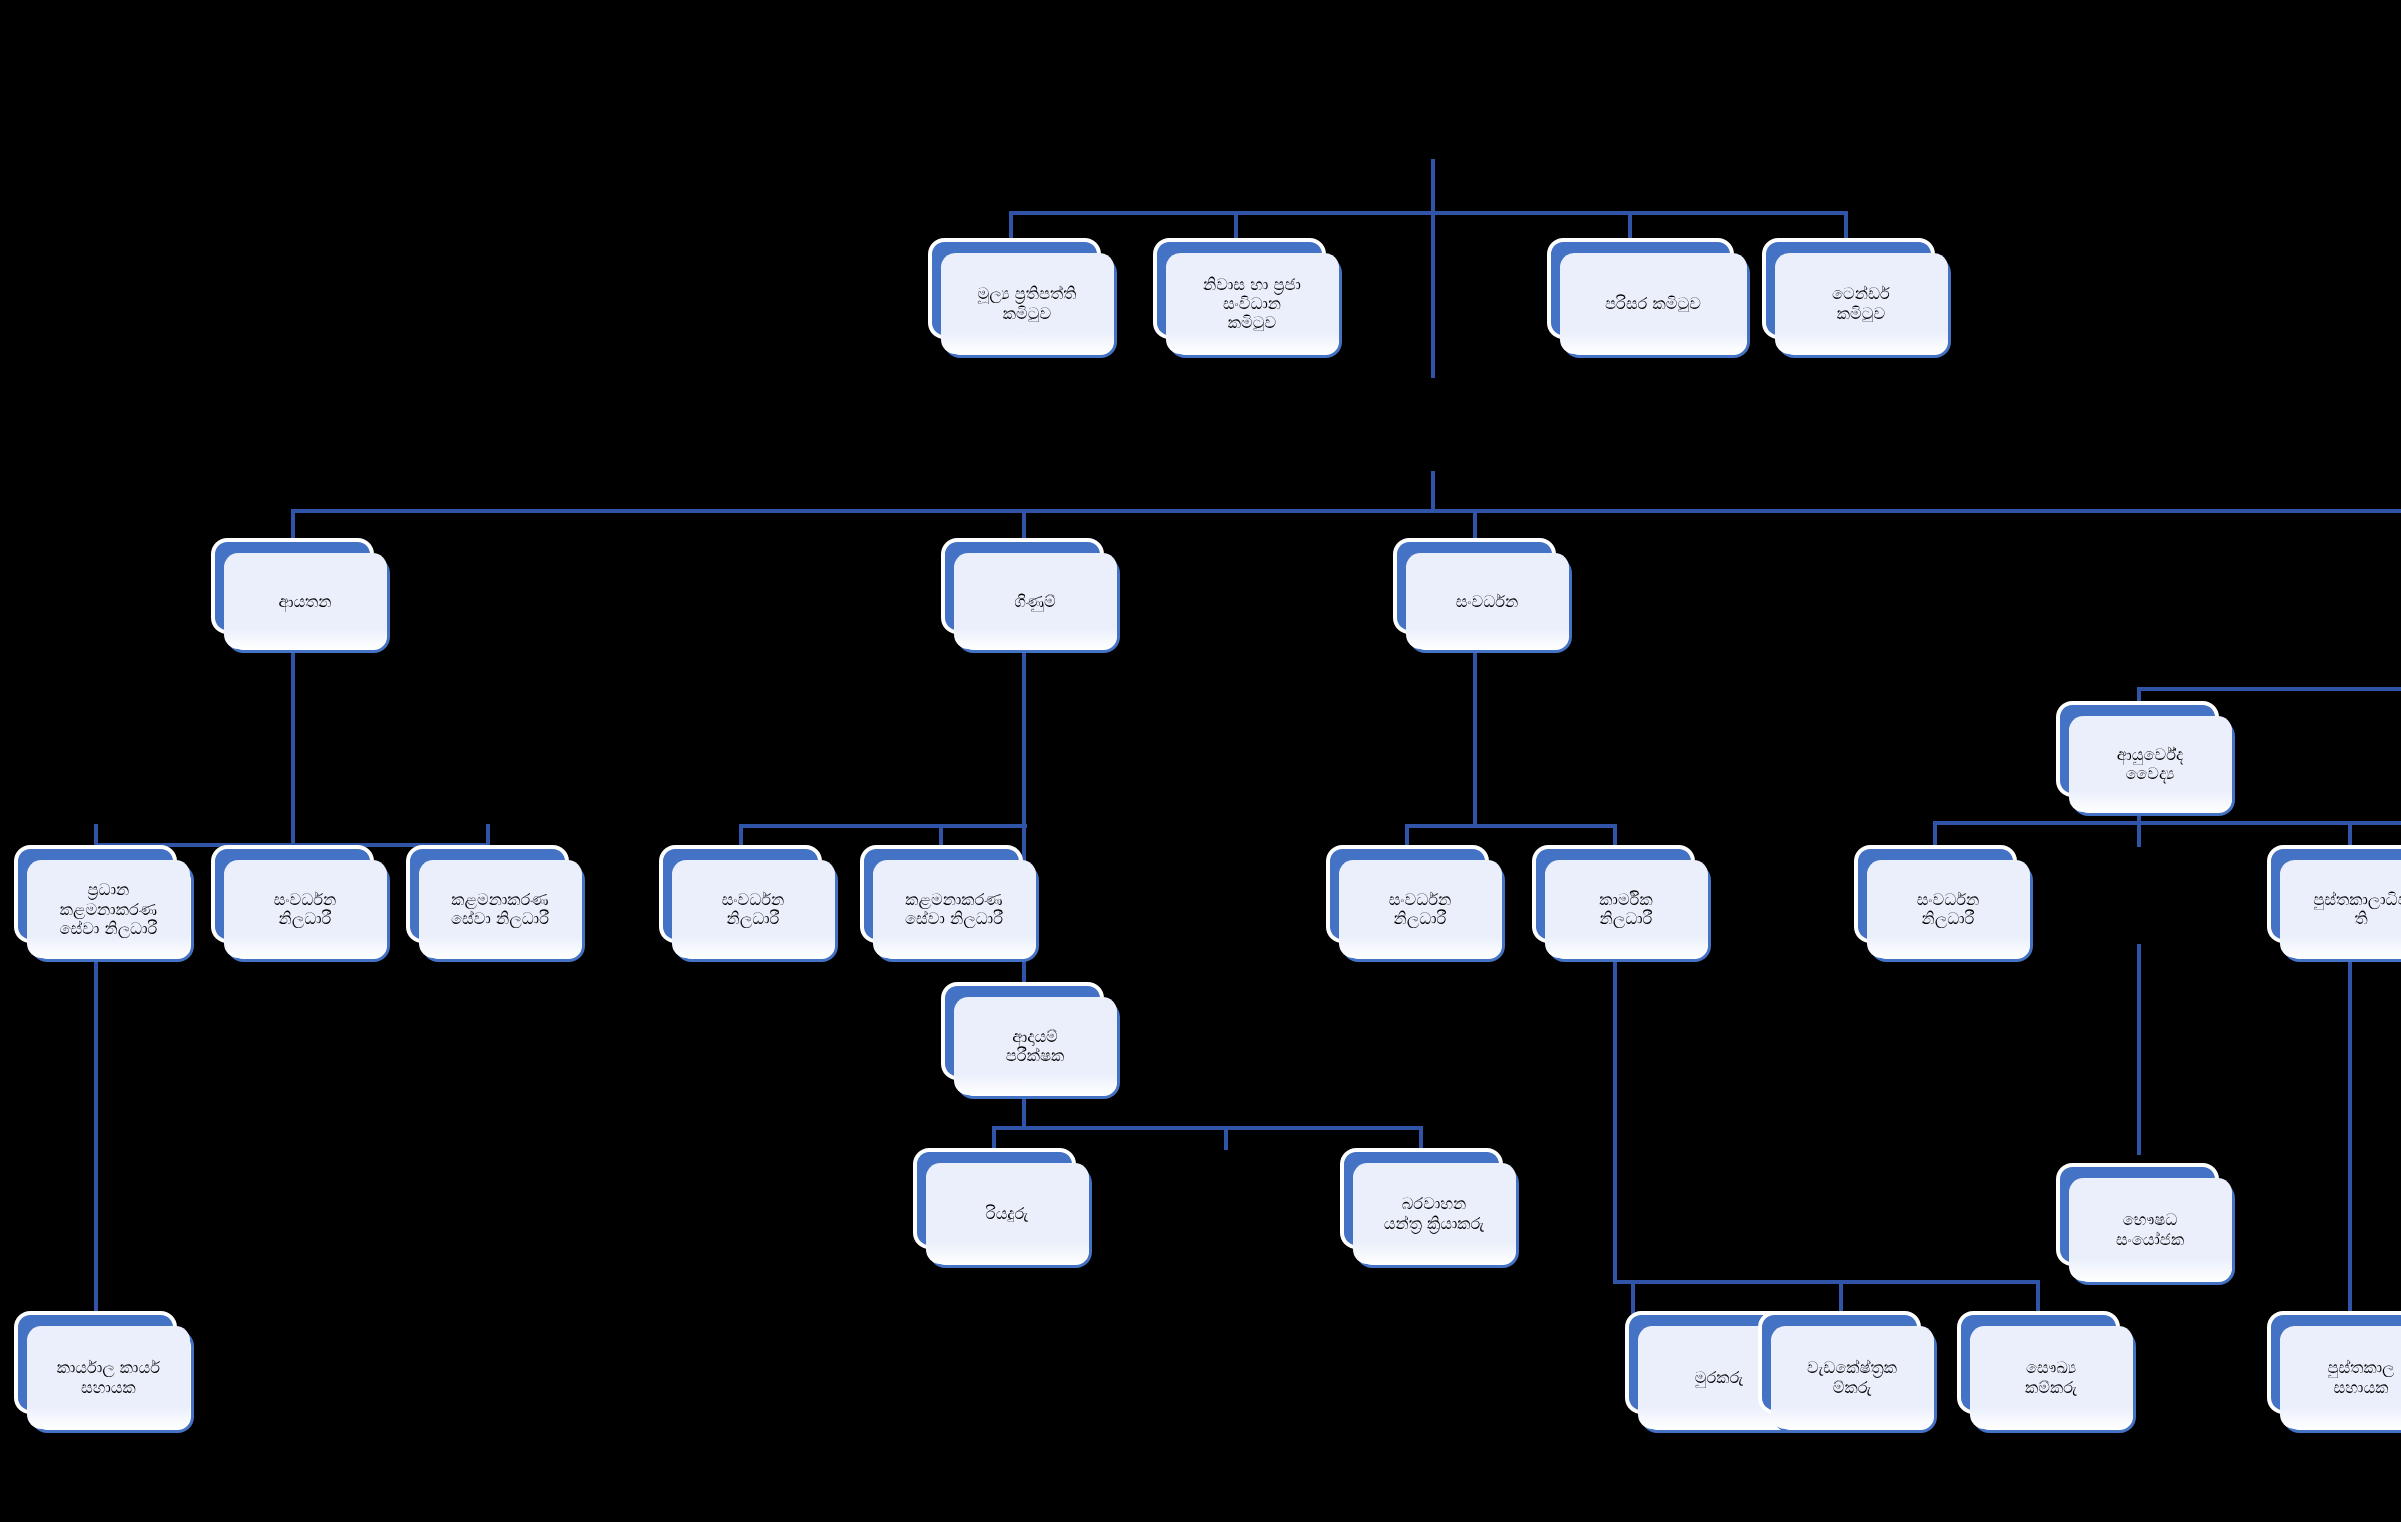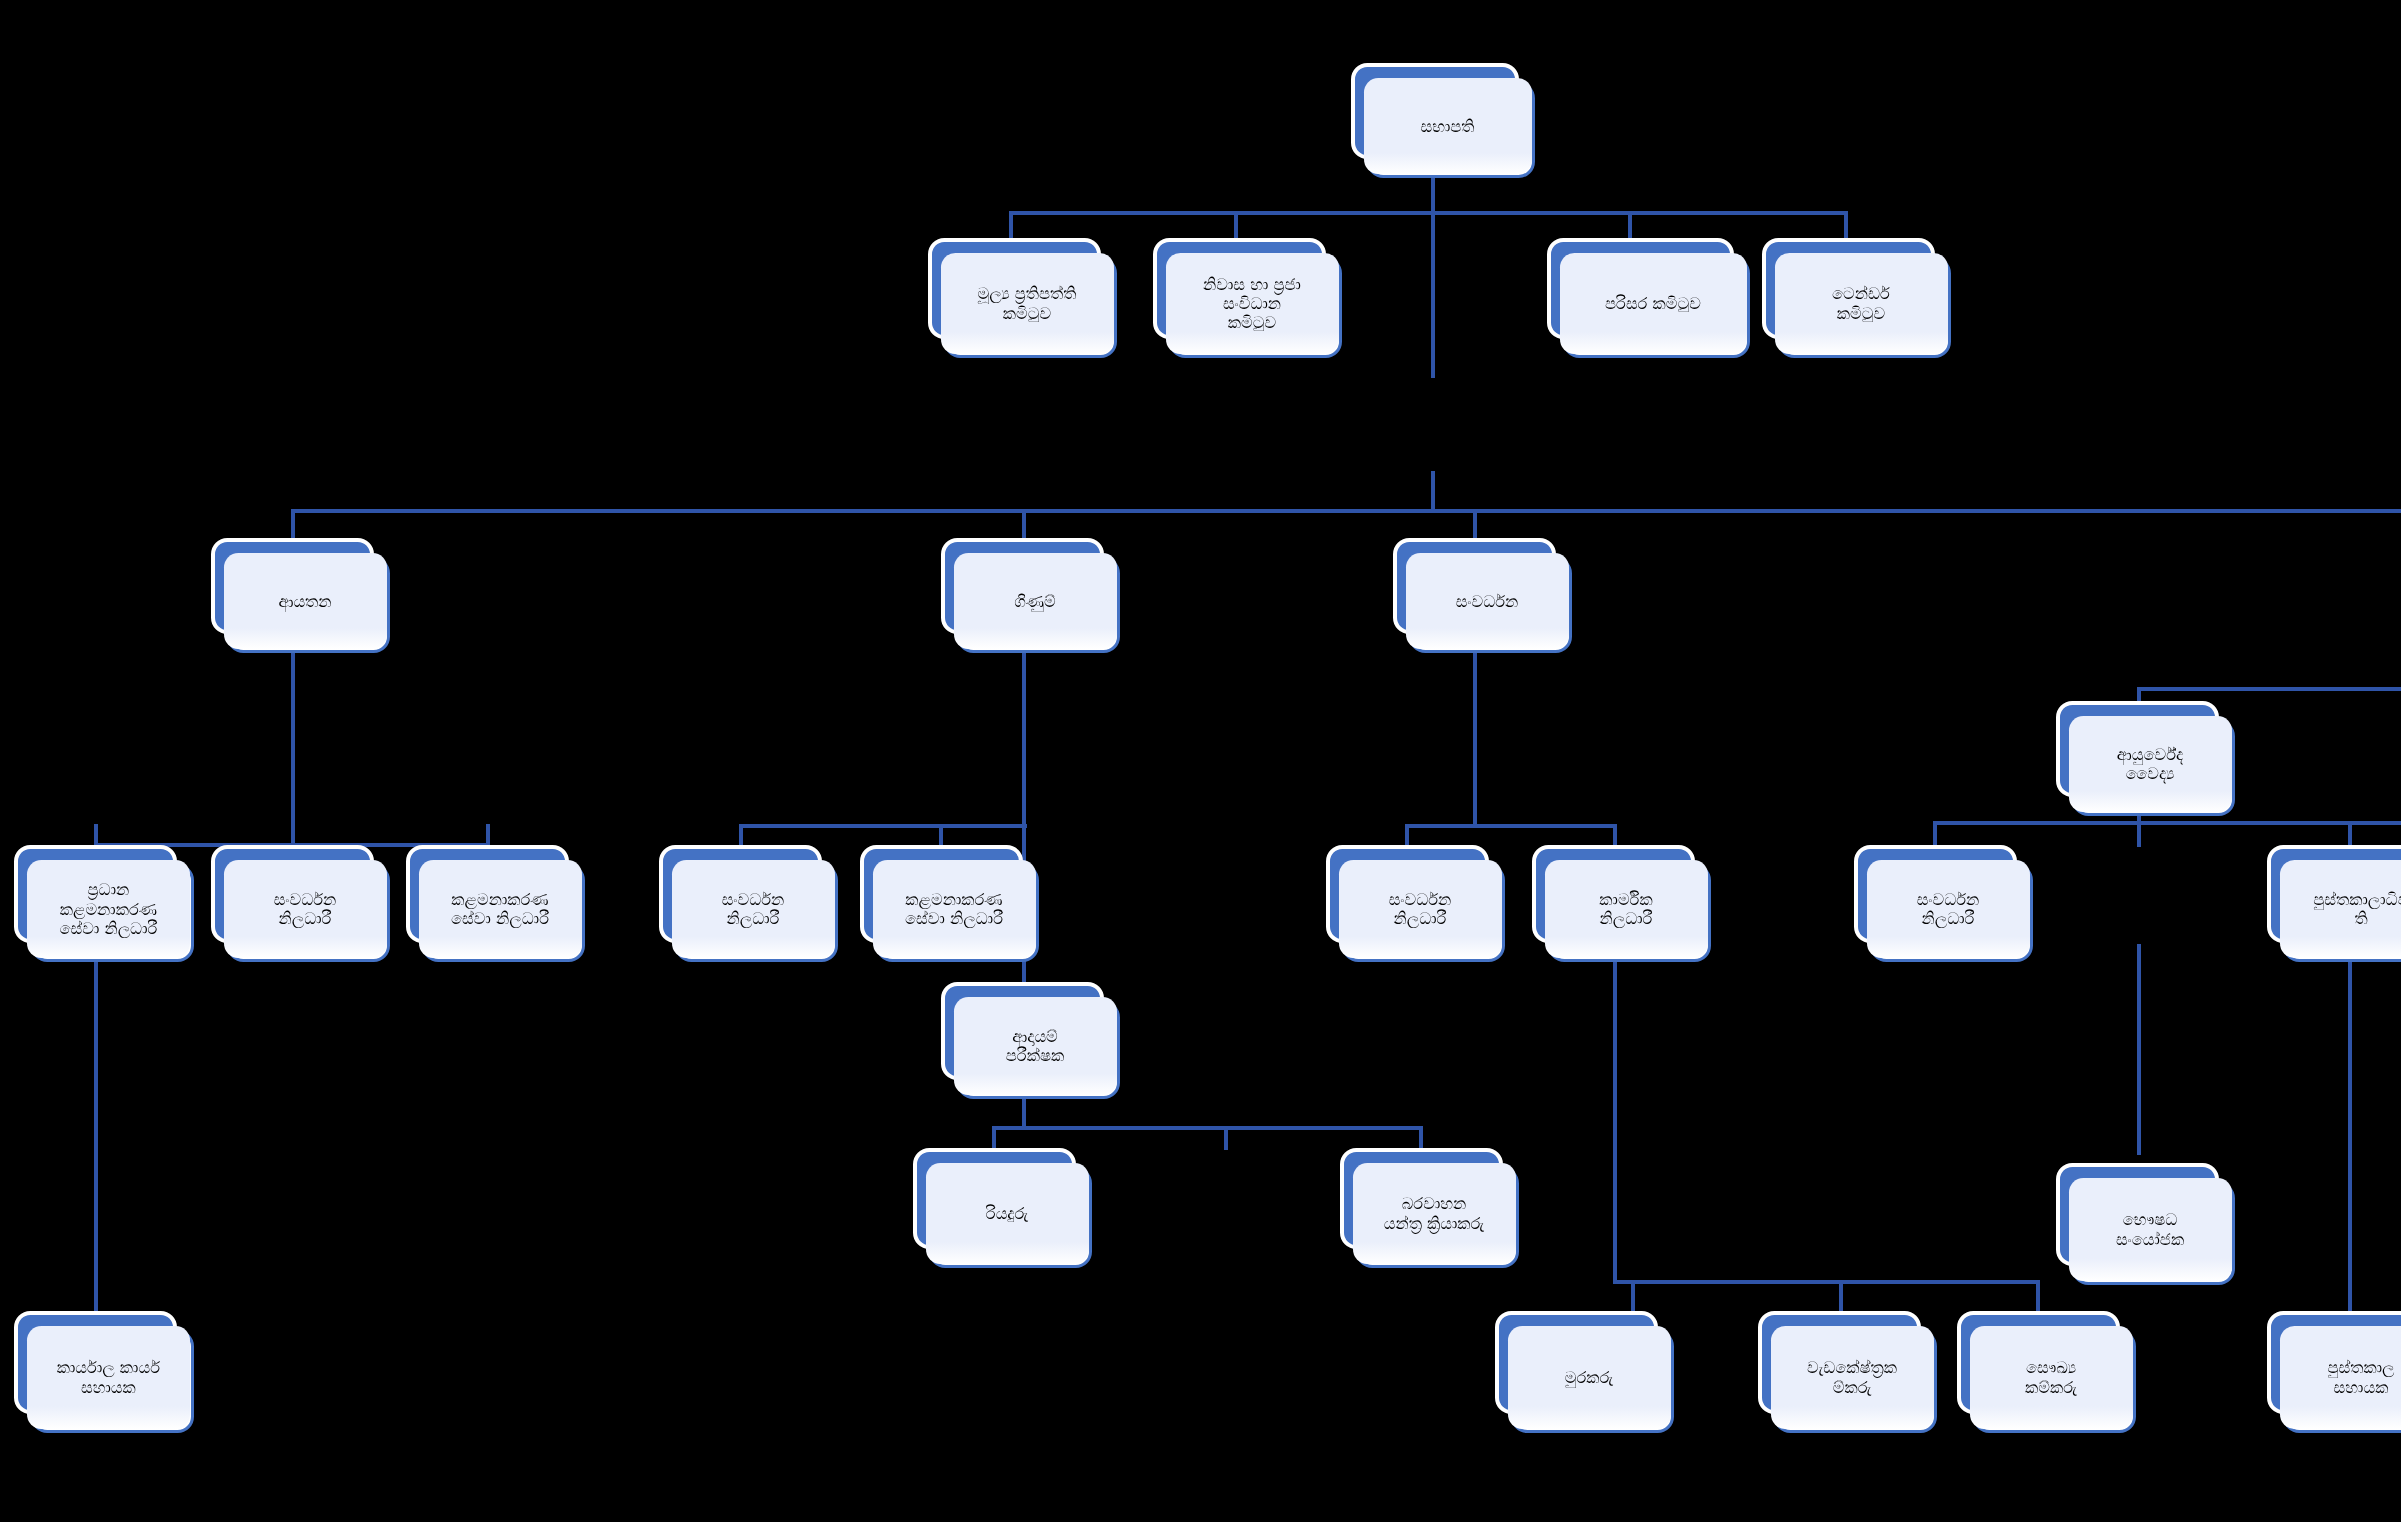--- a/index.html
+++ b/index.html
@@ -112,27 +112,20 @@
     <div class="link v" style="background: rgb(47, 84, 168); left: 1839px; top: 1280px; height: 34px;"></div>
     <div class="link v" style="background: rgb(47, 84, 168); left: 2036px; top: 1280px; height: 34px;"></div>
     <div class="link h" style="background: rgb(47, 84, 168); left: 2137px; top: 687px; width: 387px;"></div>
     <div class="link v" style="background: rgb(47, 84, 168); left: 2137px; top: 687px; height: 19px;"></div>
     <div class="link h" style="background: rgb(47, 84, 168); left: 1933px; top: 821px; width: 591px;"></div>
     <div class="link v" style="background: rgb(47, 84, 168); left: 1933px; top: 821px; height: 26.4px;"></div>
     <div class="link v" style="background: rgb(47, 84, 168); left: 2137px; top: 797px; height: 50px;"></div>
     <div class="link v" style="background: rgb(47, 84, 168); left: 2348px; top: 821px; height: 26.4px;"></div>
     <div class="link v" style="background: rgb(47, 84, 168); left: 2137px; top: 944px; height: 211px;"></div>
     <div class="link v" style="background: rgb(47, 84, 168); left: 2348px; top: 944px; height: 384px;"></div>
-    <div class="node" style="left: 1351px; top: 63px; width: 168px; height: 96px;">
-      <div class="back" style="background: rgb(68, 114, 196);"></div>
-      <div class="front" style="border-color: rgb(68, 114, 196);"></div>
-      <div class="inner">
-        <div class="label" style="color: rgb(0, 0, 0);">සභාපති</div>
-      </div>
-    </div>
     <div class="node" style="left: 928px; top: 238px; width: 173px; height: 101px;">
       <div class="back" style="background: rgb(68, 114, 196);"></div>
       <div class="front" style="border-color: rgb(68, 114, 196);"></div>
       <div class="inner">
         <div class="label" style="color: rgb(0, 0, 0);">මූල්‍ය ප්‍රතිපත්ති
 කමිටුව</div>
       </div>
     </div>
     <div class="node" style="left: 1153px; top: 238px; width: 173px; height: 101px;">
       <div class="back" style="background: rgb(68, 114, 196);"></div>
@@ -292,21 +285,21 @@
       </div>
     </div>
     <div class="node" style="left: 14.4px; top: 1311px; width: 163px; height: 103px;">
       <div class="back" style="background: rgb(68, 114, 196);"></div>
       <div class="front" style="border-color: rgb(68, 114, 196);"></div>
       <div class="inner">
         <div class="label" style="color: rgb(0, 0, 0);">කාර්යාල කාර්ය
 සහායක</div>
       </div>
     </div>
-    <div class="node" style="left: 1495px; top: 1311px; width: 163px; height: 103px;">
+    <div class="node" style="left: 1625px; top: 1311px; width: 163px; height: 103px;">
       <div class="back" style="background: rgb(68, 114, 196);"></div>
       <div class="front" style="border-color: rgb(68, 114, 196);"></div>
       <div class="inner">
         <div class="label" style="color: rgb(0, 0, 0);">මුරකරු</div>
       </div>
     </div>
     <div class="node" style="left: 1758px; top: 1311px; width: 163px; height: 103px;">
       <div class="back" style="background: rgb(68, 114, 196);"></div>
       <div class="front" style="border-color: rgb(68, 114, 196);"></div>
       <div class="inner">

